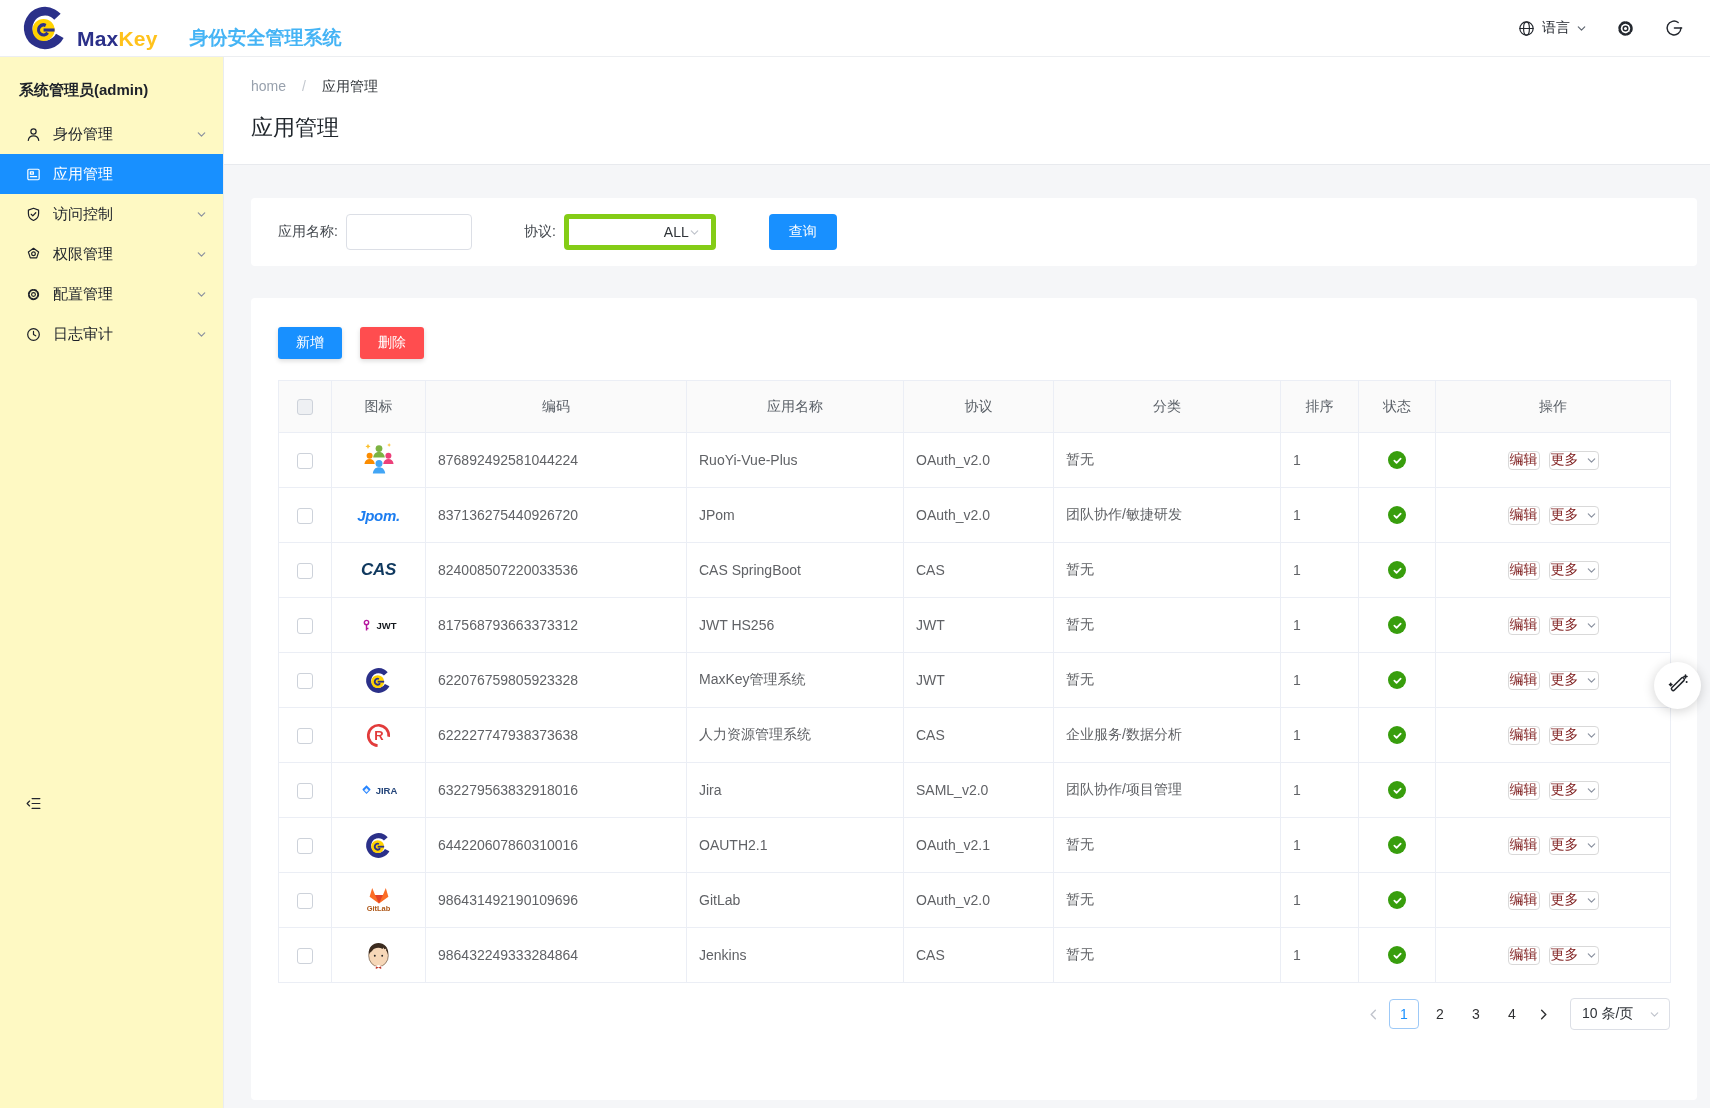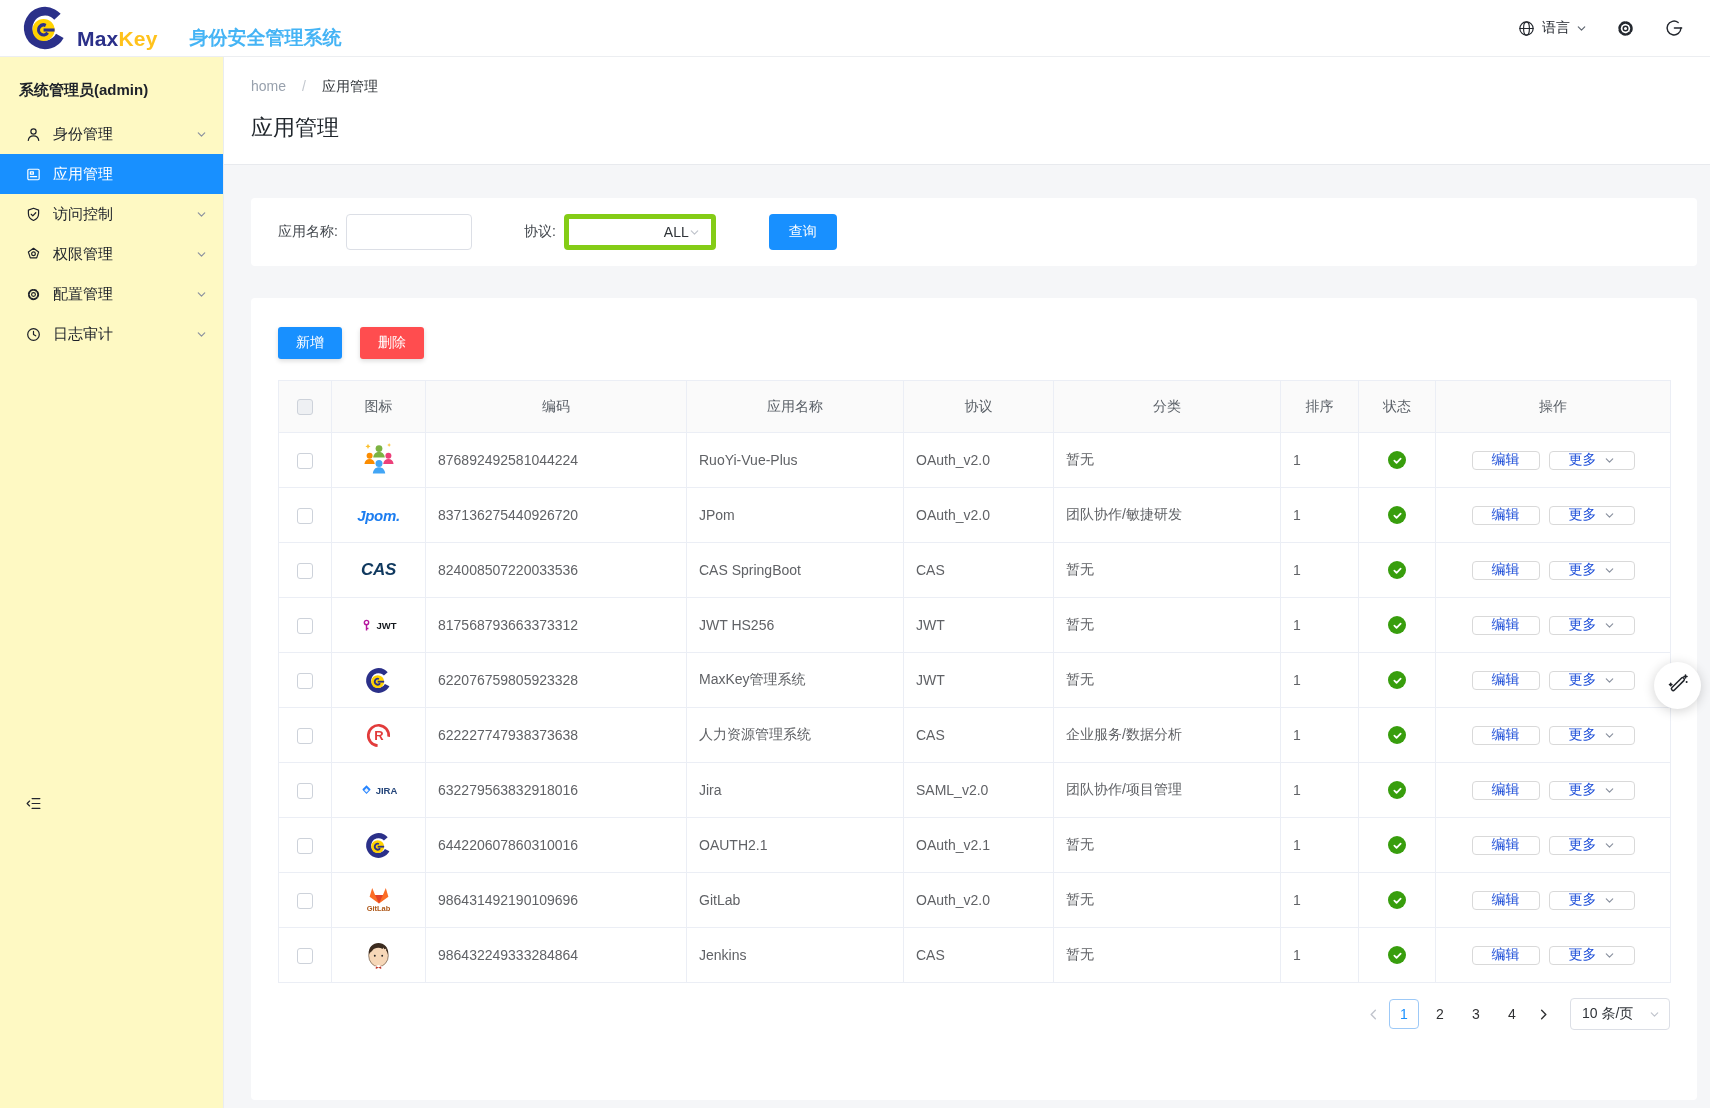--- a/index.html
+++ b/index.html
@@ -73,22 +73,22 @@
   tbody td{height:55px;font-size:14px;color:#606266;padding:0 12px;background:#fff;
            white-space:nowrap;overflow:hidden;}
   td.center,th.center{text-align:center;padding:0 4px;}
   .checkbox{display:inline-block;width:16px;height:16px;border:1px solid #cdd2da;border-radius:3px;
             background:#fff;cursor:pointer;vertical-align:middle;}
   thead .checkbox{background:#eef0f3;}
   .app-logo{display:inline-flex;align-items:center;justify-content:center;min-height:40px;}
   .status{display:inline-flex;width:18px;height:18px;border-radius:50%;background:#389e0d;
           align-items:center;justify-content:center;}
   .ops{display:inline-flex;gap:9px;align-items:center;}
-  .btn-plain{height:19px;padding:0 19px;background:#fff;border:1px solid #d9d9d9;border-radius:4px;
-             color:#1d4ed8;font-size:14px;font-family:inherit;display:inline-flex;align-items:center;
+  .btn-plain{height:19px;padding:0 1px;background:#fff;border:1px solid #d9d9d9;border-radius:4px;
+             color:#7f1d1d;font-size:14px;font-family:inherit;display:inline-flex;align-items:center;
              gap:7px;cursor:pointer;justify-content:center;}
   .mchev{color:#8a919f;display:inline-flex;}
 
   
   .tlogo{font-style:italic;font-weight:800;font-size:15px;letter-spacing:-.3px;}
   .hlogo{display:inline-flex;align-items:center;gap:3px;}
   .ltxt{font-size:9.5px;font-weight:700;color:#15191e;font-style:normal;}
   .vlogo{display:inline-flex;flex-direction:column;align-items:center;gap:1px;line-height:1;}
 
   

